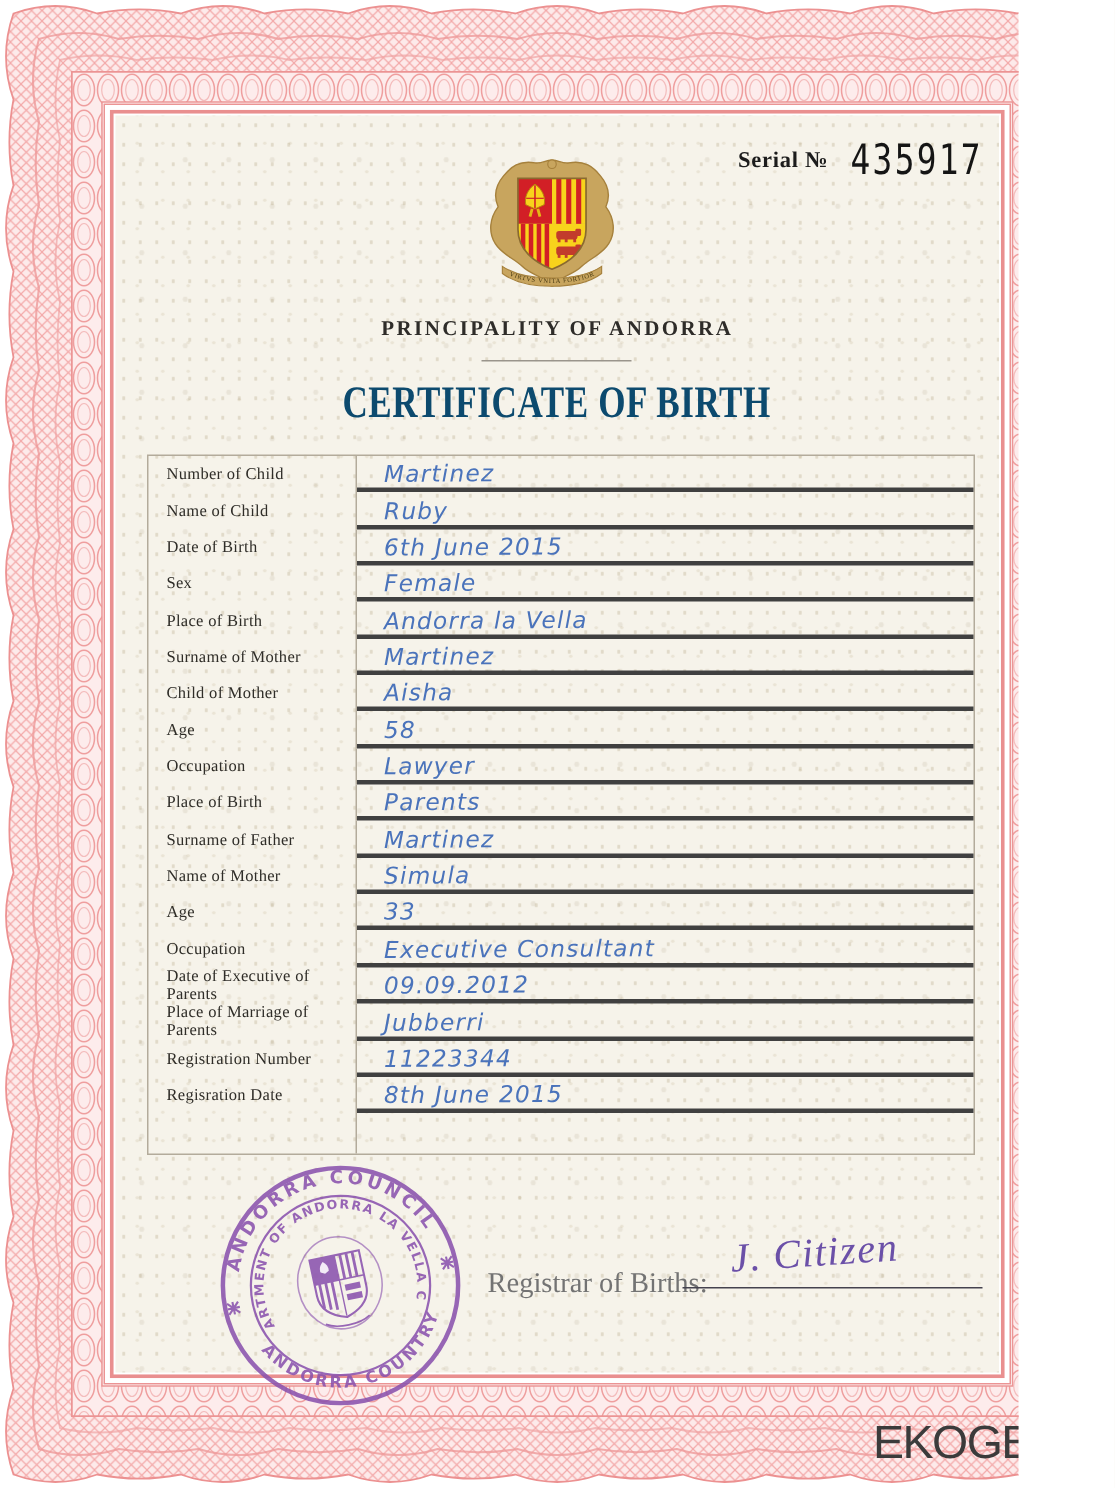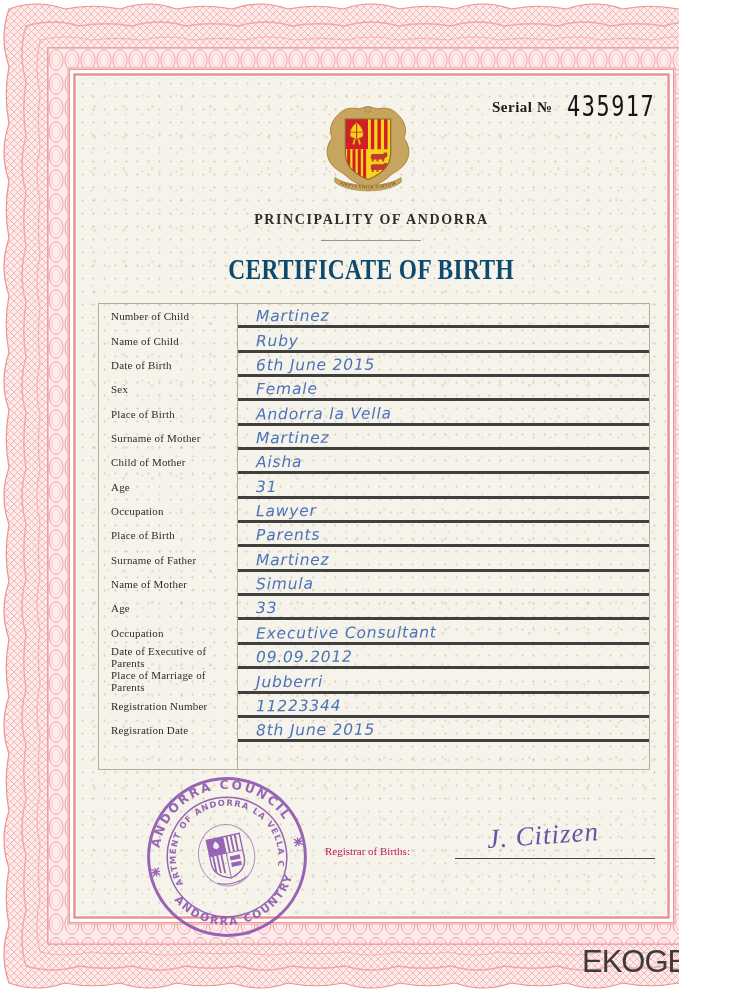--- a/index.html
+++ b/index.html
@@ -28,21 +28,21 @@
   .form-table{left:98px;top:303px;width:550px;border:1px solid #b3ab9b;background:transparent;}
   .row{display:flex;height:24.35px;}
   .row-filler{display:flex;height:27px;}
   .cell-label{width:139px;border-right:1px solid #b3ab9b;display:flex;align-items:center;
               padding-left:12px;box-sizing:border-box;font-size:11px;color:#2f2d28;letter-spacing:.2px;}
   .cell-value{flex:1;border-bottom:3px solid #404040;position:relative;}
   .cell-value-plain{flex:1;}
   .hand{position:absolute;left:18px;bottom:0px;font-family:"DejaVu Sans",sans-serif;font-style:italic;
         font-size:15.5px;color:#4a73bb;letter-spacing:.8px;white-space:nowrap;transform:rotate(-.4deg);}
   .stamp{left:143px;top:773px;z-index:4;}
-  .registrar-label{left:325px;top:845px;font-size:11px;color:#be185d;z-index:4;}
+  .registrar-label{left:325px;top:845px;font-size:19px;color:#737373;z-index:4;}
   .sig-line{left:455px;top:858px;width:200px;height:1.3px;background:#44424e;z-index:4;}
   .signature{left:487px;top:820px;font-size:27px;font-style:italic;color:#6b50a8;z-index:5;
              font-family:"Liberation Serif",serif;letter-spacing:1px;transform:rotate(-4deg);}
   .watermark{left:582px;top:944px;z-index:6;font-family:"Liberation Sans","DejaVu Sans",sans-serif;
              font-size:31px;letter-spacing:-1px;white-space:nowrap;}
   .wm-name{color:#3b3b3b;}
   .wm-tld{color:#9cb512;}
 </style>
 </head>
 <body>
@@ -171,21 +171,21 @@
       </div>
     <div class="row">
         <div class="cell-label">Child of Mother</div>
         <div class="cell-value">
           <span class="hand">Aisha</span>
         </div>
       </div>
     <div class="row">
         <div class="cell-label">Age</div>
         <div class="cell-value">
-          <span class="hand">31</span>
+          <span class="hand">58</span>
         </div>
       </div>
     <div class="row">
         <div class="cell-label">Occupation</div>
         <div class="cell-value">
           <span class="hand">Lawyer</span>
         </div>
       </div>
     <div class="row">
         <div class="cell-label">Place of Birth</div>

